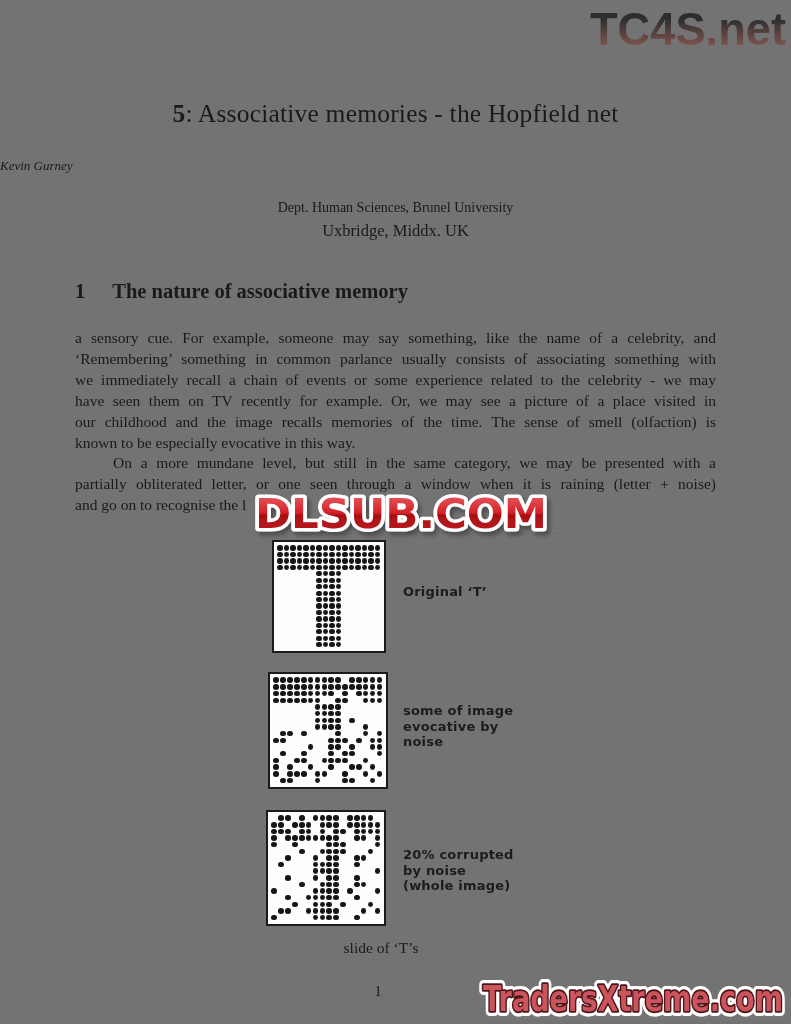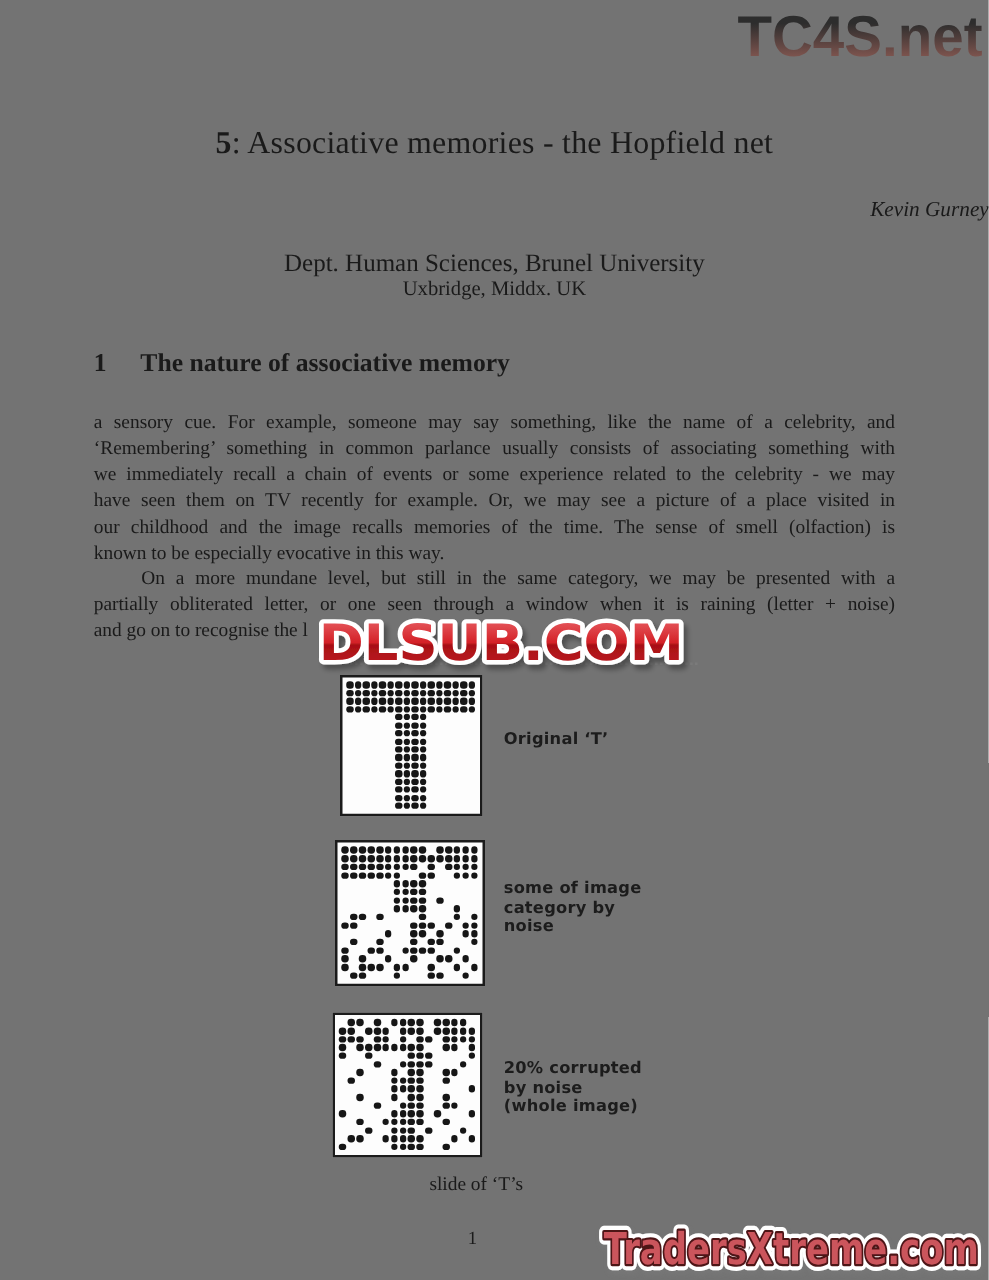--- a/index.html
+++ b/index.html
@@ -4,23 +4,23 @@
 <style>
   html,body{margin:0;padding:0;background:#fff;}
   .page{
     position:relative;width:791px;height:1024px;background:#737373;overflow:hidden;
     font-family:"Liberation Serif",serif;color:#1a1a1a;
   }
   
   .doc-title{position:absolute;top:99px;left:0;width:100%;text-align:center;
     font-size:25.5px;font-weight:normal;margin:0;letter-spacing:.2px;}
   .doc-title .tnum{font-weight:bold;}
-  .author{position:absolute;top:158px;left:0;width:100%;text-align:right;
-    font-style:italic;font-size:17px;}
-  .affil1{position:absolute;top:200px;left:0;width:100%;text-align:center;font-size:20px;}
+  .author{position:absolute;top:158px;left:0;width:100%;text-align:left;
+    font-style:italic;font-size:13px;}
+  .affil1{position:absolute;top:200px;left:0;width:100%;text-align:center;font-size:14px;}
   .affil2{position:absolute;top:221px;left:0;width:100%;text-align:center;font-size:16.5px;}
   
   .sec-head{position:absolute;top:280px;left:75px;margin:0;font-size:20.5px;font-weight:bold;text-align:center;}
   .sec-head .secnum{margin-right:27px;}
   
   .para{position:absolute;left:75px;width:641px;}
   .para .tline{font-size:15.5px;line-height:21px;text-align:justify;text-align-last:justify;}
   .para .tline.last{text-align-last:left;}
   [data-name="paragraph-2"] .tline:first-child{text-indent:38px;}
   
@@ -623,21 +623,21 @@
           <i class="dot"></i>
           <i class="dot"></i>
           <i></i>
           <i></i>
           <i class="dot"></i>
           <i></i>
         </div>
     </div>
     <div class="plabel" style="top:703px;" data-name="figure-panel-label-half-corrupted">
         <div class="tline">some of image</div>
-        <div class="tline">category by</div>
+        <div class="tline">evocative by</div>
         <div class="tline last">noise</div>
       </div>
   </div>
 
   <div data-name="figure-panel-20pct-corrupted">
     <div class="tbox" style="left:266px;top:810px;width:120px;height:116px;" data-name="t-pattern-box-20pct-corrupted">
       <div class="tgrid" data-name="t-dot-grid-20pct-corrupted">
           <i></i>
           <i class="dot"></i>
           <i class="dot"></i>

